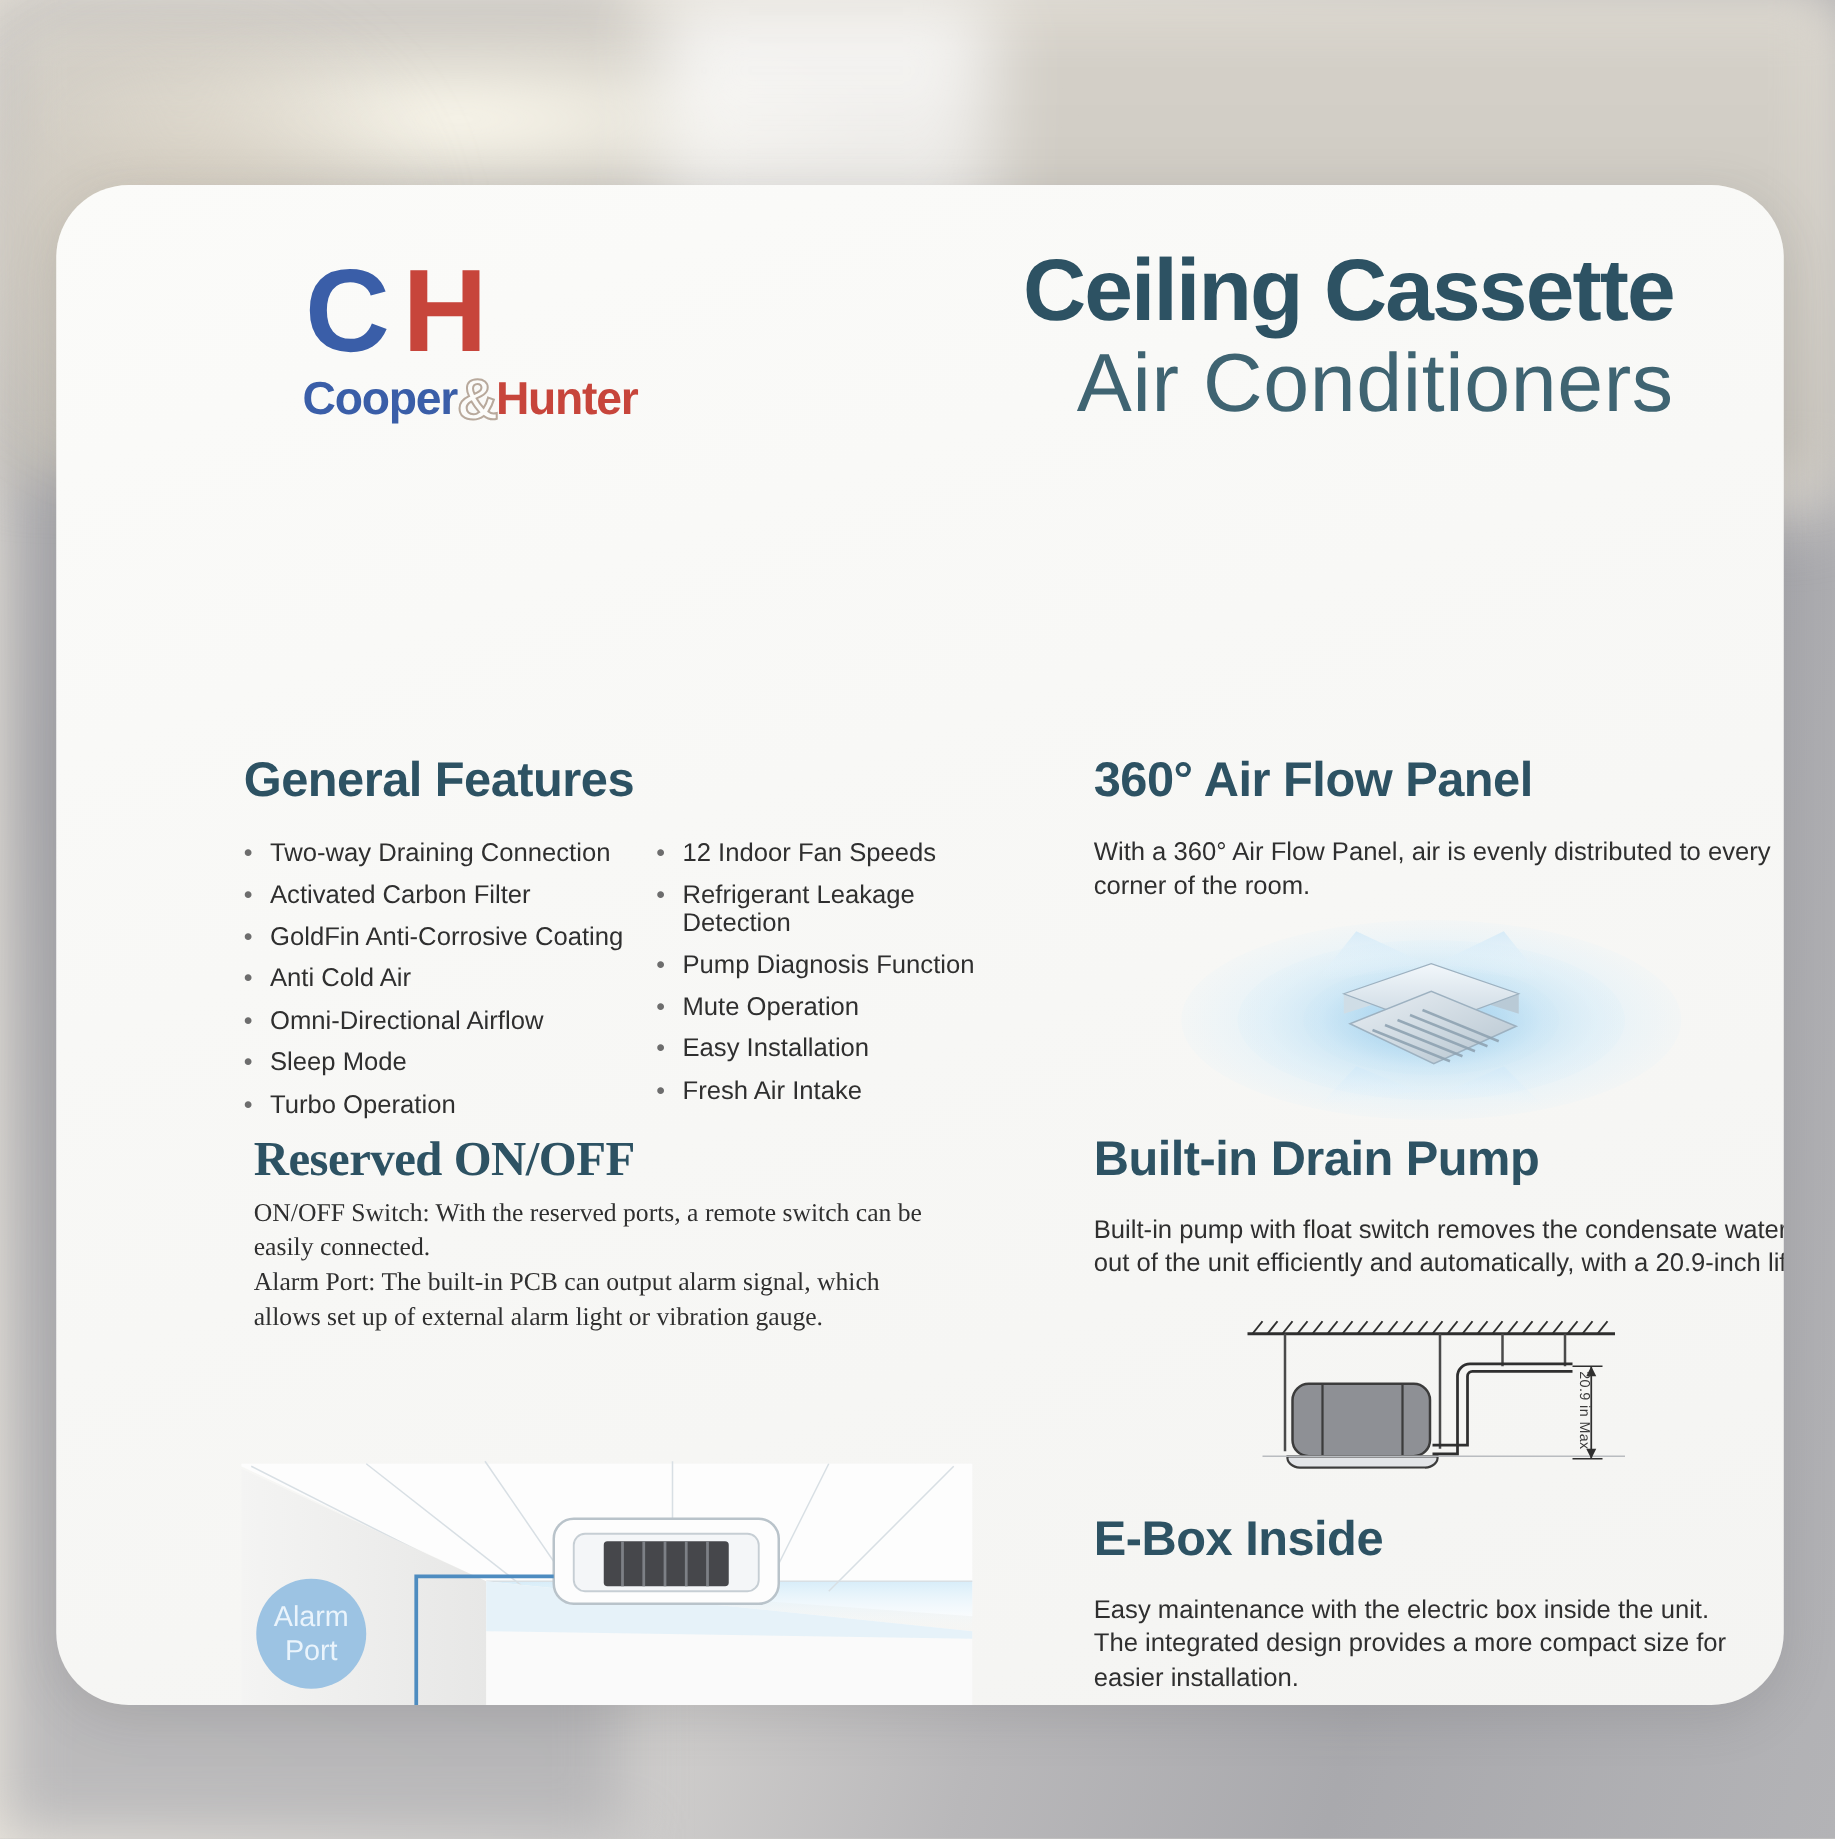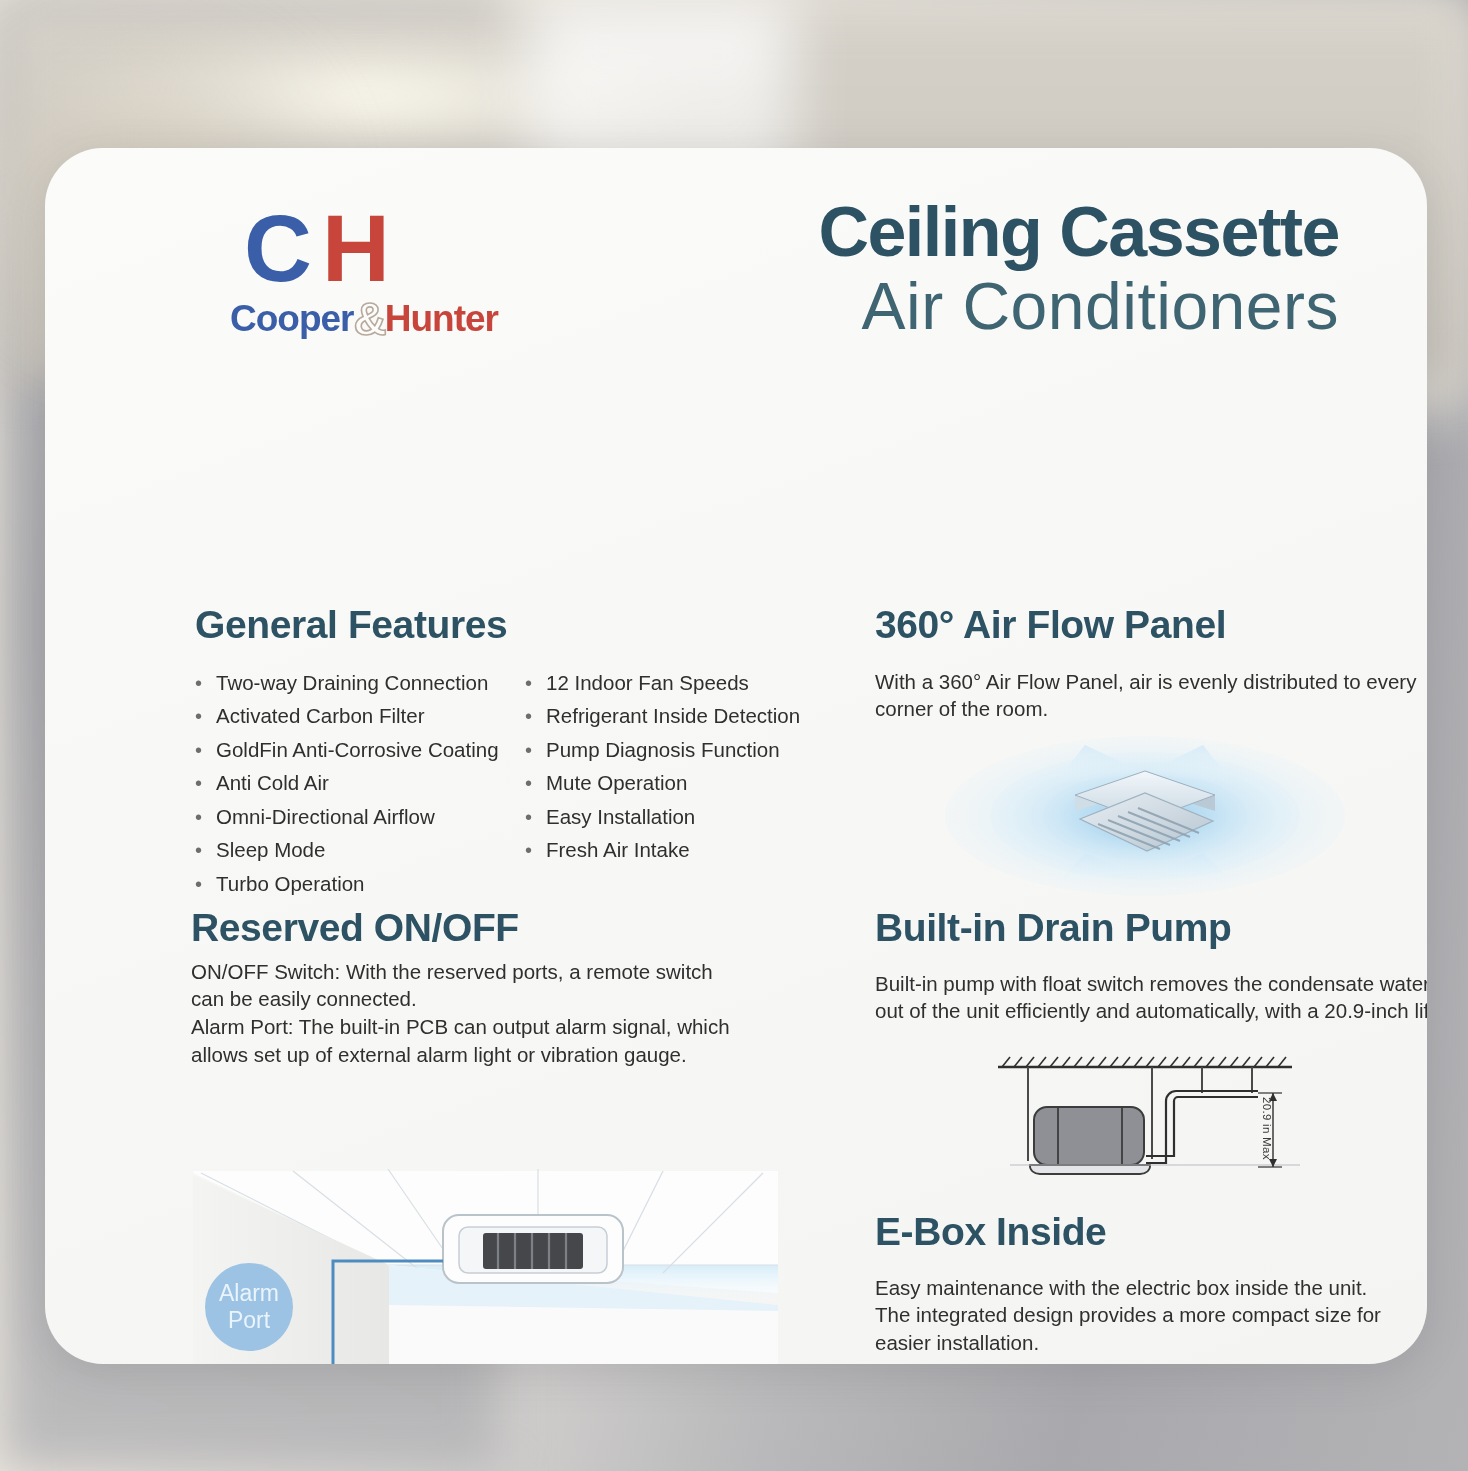--- a/index.html
+++ b/index.html
@@ -67,41 +67,41 @@
     font-size:94px; line-height:78px; font-weight:bold;
     color:#3a5ea8; font-family:"Liberation Sans", sans-serif;
     letter-spacing:-4px;
   }
   .mark-h {
     position:absolute; left:92px; top:0;
     font-size:94px; line-height:78px; font-weight:bold;
     color:#c7453b; font-family:"Liberation Sans", sans-serif;
     letter-spacing:-4px;
   }
-  .logo-word { position:absolute; left:0; top:78px; white-space:nowrap; }
+  .logo-word { position:absolute; left:12px; top:78px; white-space:nowrap; }
   .lw-cooper { font-size:37px; font-weight:bold; color:#3a5ea8; letter-spacing:-1px; }
   .lw-amp {
     font-size:46px; font-weight:bold; color:#fcfcfa;
     -webkit-text-stroke:1.6px #b8a99c; letter-spacing:-2px;
     position:relative; top:4px;
   }
   .lw-hunter { font-size:37px; font-weight:bold; color:#c7453b; letter-spacing:-1px; }
 
   #title-block { position:absolute; right:88px; top:50px; text-align:right; }
   #title-main {
     font-size:70px; font-weight:bold; color:#2d5263;
     letter-spacing:-1.5px; line-height:.98;
   }
   #title-sub {
     font-size:66px; color:#3f6472; line-height:1.08;
     letter-spacing:.5px; margin-top:4px;
   }
 
   
-  .col-left  { position:absolute; left:146px;  top:0; width:600px; }
+  .col-left  { position:absolute; left:158px;  top:0; width:600px;font-family:Liberation Serif, serif; }
 
   .sec-h {
     font-size:39px; font-weight:bold; color:#2d5263;
     letter-spacing:-.4px; line-height:1.12;
   }
   .sec-p {
     font-size:20.5px; color:#2f2f2f; line-height:1.35;
   }
 
   
@@ -224,21 +224,21 @@
             <span class="feat-txt">Turbo Operation</span>
           </div>
       </div>
       <div id="feat-col-b">
         <div class="feat-item">
             <span class="feat-bullet">•</span>
             <span class="feat-txt">12 Indoor Fan Speeds</span>
           </div>
         <div class="feat-item">
             <span class="feat-bullet">•</span>
-            <span class="feat-txt">Refrigerant Inside Detection</span>
+            <span class="feat-txt">Refrigerant Leakage Detection</span>
           </div>
         <div class="feat-item">
             <span class="feat-bullet">•</span>
             <span class="feat-txt">Pump Diagnosis Function</span>
           </div>
         <div class="feat-item">
             <span class="feat-bullet">•</span>
             <span class="feat-txt">Mute Operation</span>
           </div>
         <div class="feat-item">

